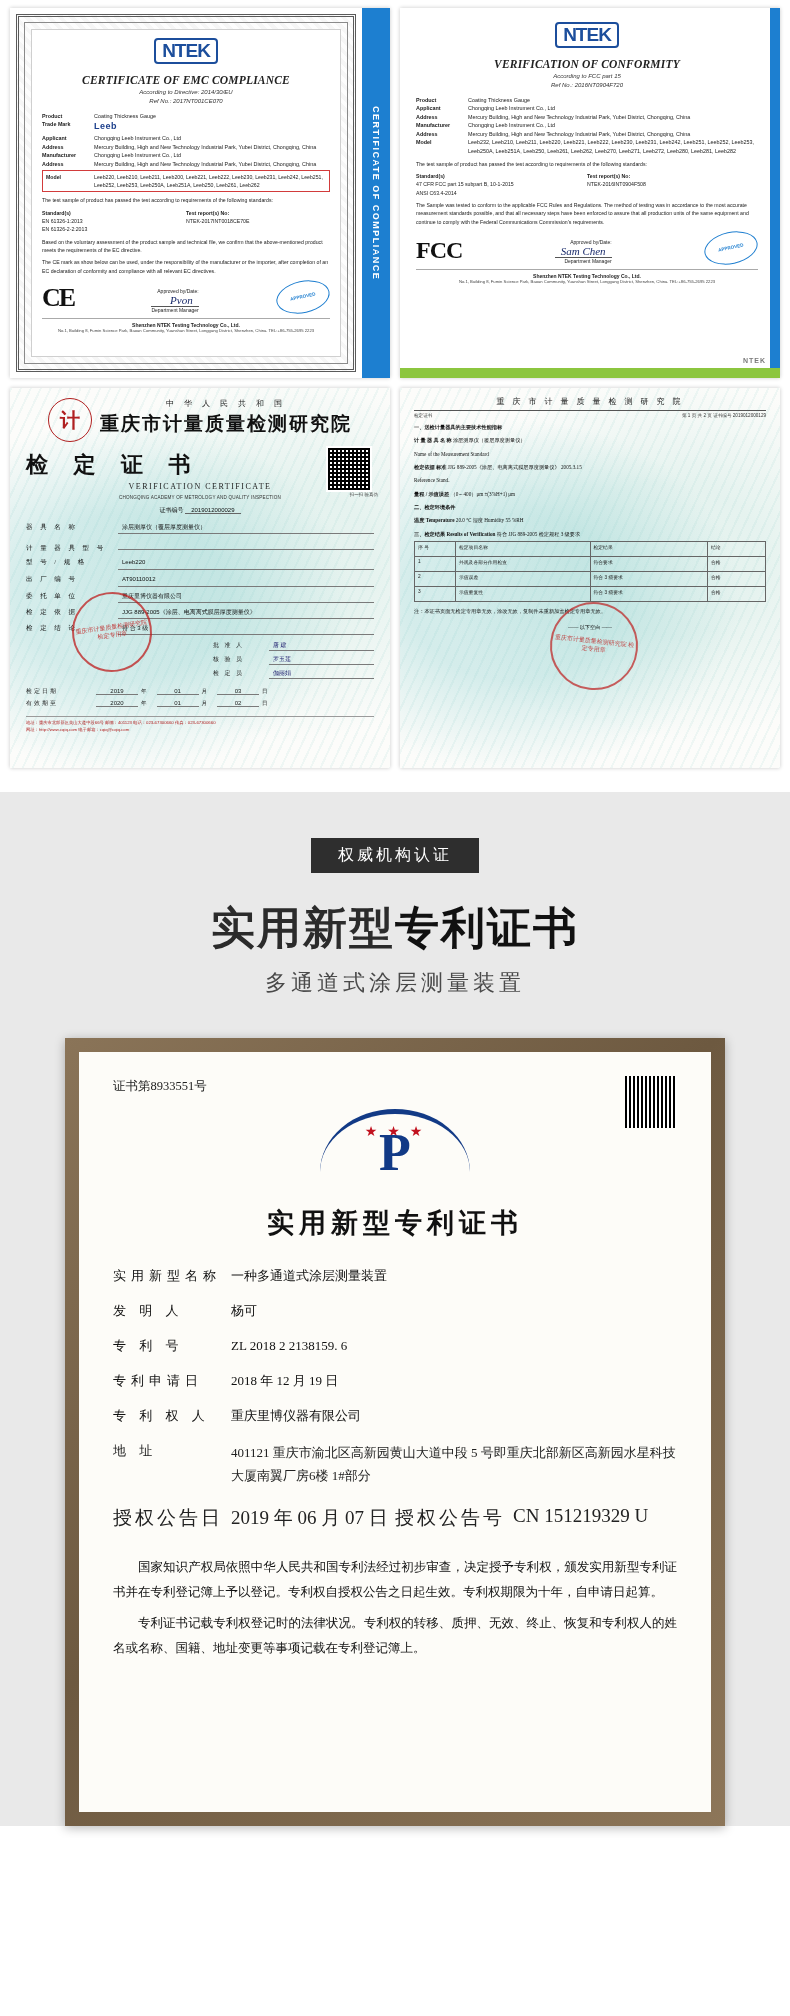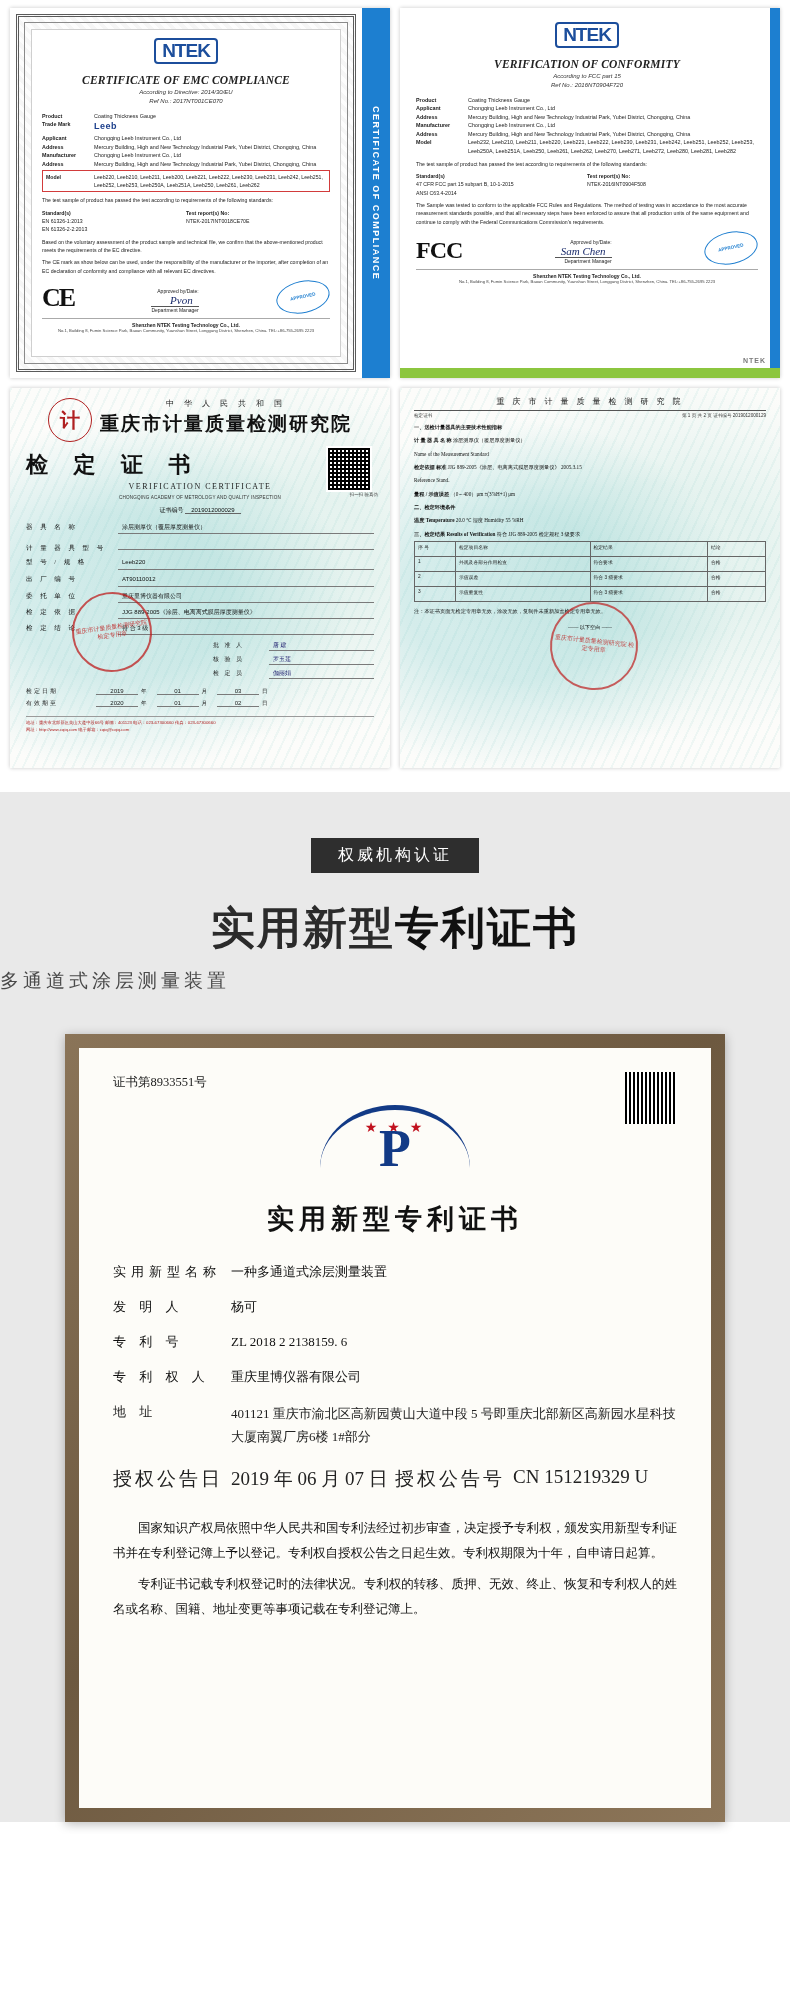--- a/index.html
+++ b/index.html
@@ -364,21 +364,22 @@
     text-align:center;
     font-size:44px;
     font-weight:bold;
     margin:26px 0 10px 0;
     color:#2b2b2b;
     letter-spacing:2px;
     font-family:"Liberation Serif", serif;
   }
   .patent-h1 .accent{color:#111;}
   .patent-sub{
-    font-size:19px;
+    text-align:center;
+    font-size:22px;
     color:#4a4a4a;
     letter-spacing:4px;
     margin-bottom:40px;
     font-family:"Liberation Serif", serif;
   }
 
   .patent-frame{
     width:632px;margin:12px auto;
     background:linear-gradient(135deg,#8a7458,#6d5940 45%,#8d7659);
     padding:14px;
@@ -800,20 +801,24 @@
         </div>
         <div class="p-line">
           <div class="lab">发 明 人</div>
           <div class="val">杨可</div>
         </div>
         <div class="p-line">
           <div class="lab">专 利 号</div>
           <div class="val">ZL 2018 2 2138159. 6</div>
         </div>
         <div class="p-line">
+          <div class="lab">专利申请日</div>
+          <div class="val">2018 年 12 月 19 日</div>
+        </div>
+        <div class="p-line">
           <div class="lab">专 利 权 人</div>
           <div class="val">重庆里博仪器有限公司</div>
         </div>
 
         <div class="p-addr">
           <div class="lab">地    址</div>
           <div class="val">401121 重庆市渝北区高新园黄山大道中段 5 号即重庆北部新区高新园水星科技大厦南翼厂房6楼 1#部分</div>
         </div>
 
         <div class="p-two-col">

